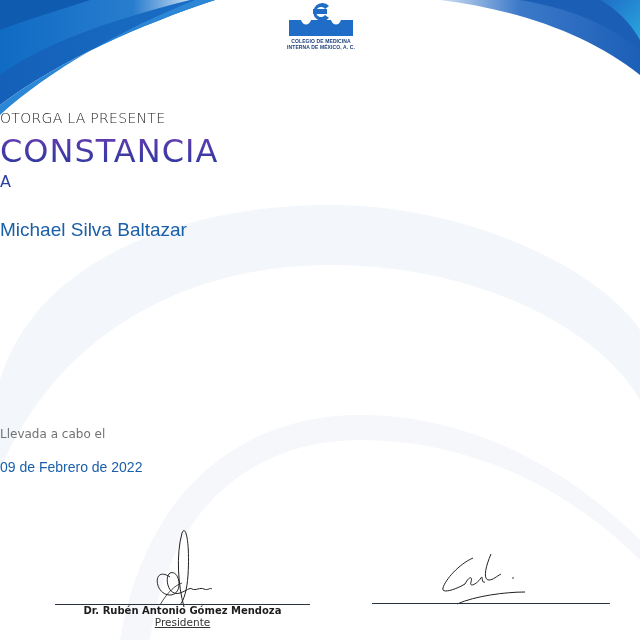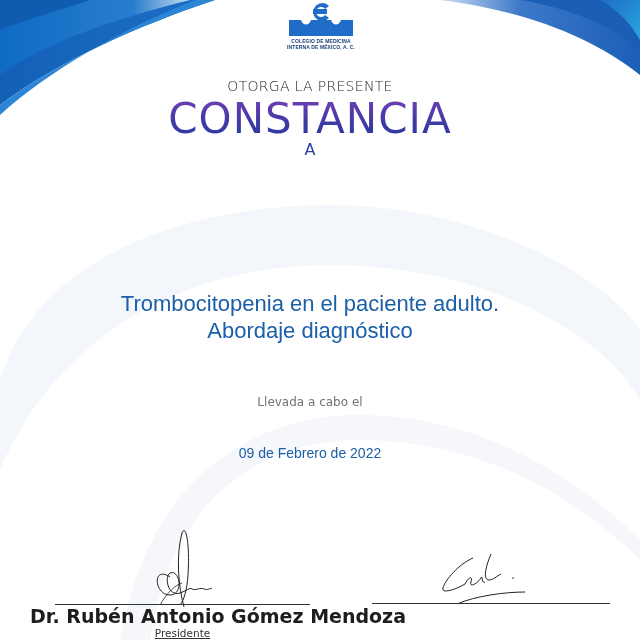--- a/index.html
+++ b/index.html
@@ -1,33 +1,33 @@
 <!DOCTYPE html>
 <html><head>
 <meta charset="utf-8">
 <style>
   html, body { margin:0; padding:0; }
   body { width:640px; height:640px; overflow:hidden; background:#ffffff; position:relative; font-family:"Liberation Sans", sans-serif; }
   .page { position:absolute; left:0; top:0; width:640px; height:640px; background:#fff; overflow:hidden; }
   .bg-svg { position:absolute; left:0; top:0; width:640px; height:640px; }
   .logo { position:absolute; left:285px; top:0; width:72px; height:52px; }
   .logo-text { position:absolute; left:262px; top:38px; width:118px; text-align:center; font-family:"Liberation Sans", sans-serif; font-weight:bold; font-size:5px; line-height:6px; color:#1a3f7a; letter-spacing:0.1px; }
-  .center { position:absolute; left:0; width:620px; text-align:center; }
+  .center { position:absolute; left:0; width:620px; text-align:left;margin-top:32px; }
   .otorga { top:78px; font-family:"DejaVu Sans", sans-serif; font-size:14px; color:#222; letter-spacing:0.3px; font-weight:300; }
-  .constancia { top:95px; font-family:"DejaVu Sans", sans-serif; font-size:42px; line-height:48px; letter-spacing:1px; font-weight:normal;
+  .constancia { top:95px; font-family:"DejaVu Sans", sans-serif; font-size:32px; line-height:48px; letter-spacing:1px; font-weight:normal;
      background:linear-gradient(180deg,#7a3fb8 0%, #4a3aa8 45%, #1f3a9a 100%); -webkit-background-clip:text; background-clip:text; color:transparent; }
   .a-letter { top:140px; font-family:"DejaVu Sans", sans-serif; font-size:16px; color:#2a3fa0; }
   .recipient { top:187px; font-size:19px; color:#1b5fa8; }
   .participation { top:253px; font-family:"DejaVu Sans", sans-serif; font-size:15px; color:#1d1d1d; }
   .session { top:290px; font-size:22px; line-height:27px; color:#1b5fa8; }
   .llevada { top:395px; font-family:"DejaVu Sans", sans-serif; font-size:12px; color:#737373; }
-  .date { top:445px; font-size:14px; color:#1b5fa8; }
+  .date { top:427px; font-size:14px; color:#1b5fa8; }
   .sig-block { position:absolute; text-align:center; }
   .sig-line { position:absolute; height:1px; background:#2a3440; }
-  .sig-name { font-family:"DejaVu Sans", sans-serif; font-weight:bold; font-size:19px; color:#1d1d1d; white-space:nowrap; }
+  .sig-name { font-family:"DejaVu Sans", sans-serif; font-weight:bold; font-size:10px; color:#1d1d1d; white-space:nowrap; }
   .sig-role { font-family:"DejaVu Sans", sans-serif; font-size:10.5px; color:#333; white-space:nowrap;text-decoration:underline; }
   .sig-svg { position:absolute; }
 </style>
 </head>
 <body>
 
 <div class="page">
 
   <svg class="bg-svg" viewBox="0 0 640 640" xmlns="http://www.w3.org/2000/svg">
     <defs>
@@ -70,24 +70,21 @@
     <path d="M 4 20 L 16 20 C 18 26 24 26 26 20 L 46 20 C 48 26 54 26 56 20 L 68 20 L 68 36 L 4 36 Z" fill="#1f6dc6"></path>
   </svg>
   <div class="logo-text">
     <div>COLEGIO DE MEDICINA</div>
     <div>INTERNA DE MÉXICO, A. C.</div>
   </div>
 
   <div class="center otorga">OTORGA LA PRESENTE</div>
   <div class="center constancia">CONSTANCIA</div>
   <div class="center a-letter">A</div>
-  <div class="center session">
-    <div>Trombocitopenia en el paciente adulto.</div>
-    <div>Abordaje diagnóstico</div>
-  </div>
+  <div class="center recipient">Michael Silva Baltazar</div>
   <div class="center llevada">Llevada a cabo el</div>
   <div class="center date">09 de Febrero de 2022</div>
 
   <svg class="sig-svg" style="left:140px; top:525px; width:80px; height:85px;" viewBox="0 0 80 85" xmlns="http://www.w3.org/2000/svg">
     <path d="M 44 82 C 38 60 36 30 42 8 C 46 -2 50 20 48 50 C 47 65 44 75 40 80" fill="none" stroke="#222" stroke-width="1"></path>
     <path d="M 30 52 C 12 40 14 70 30 70 C 44 70 40 44 30 48 C 24 52 28 72 40 68 C 46 66 50 62 52 64 C 56 66 60 62 64 64 C 68 66 70 62 72 64" fill="none" stroke="#222" stroke-width="1"></path>
     <path d="M 20 80 C 28 66 36 60 42 58" fill="none" stroke="#222" stroke-width="0.8"></path>
   </svg>
   <div class="sig-line" style="left:55px; top:604px; width:255px;"></div>
   <div class="sig-block" style="left:30px; top:605px; width:305px;">

